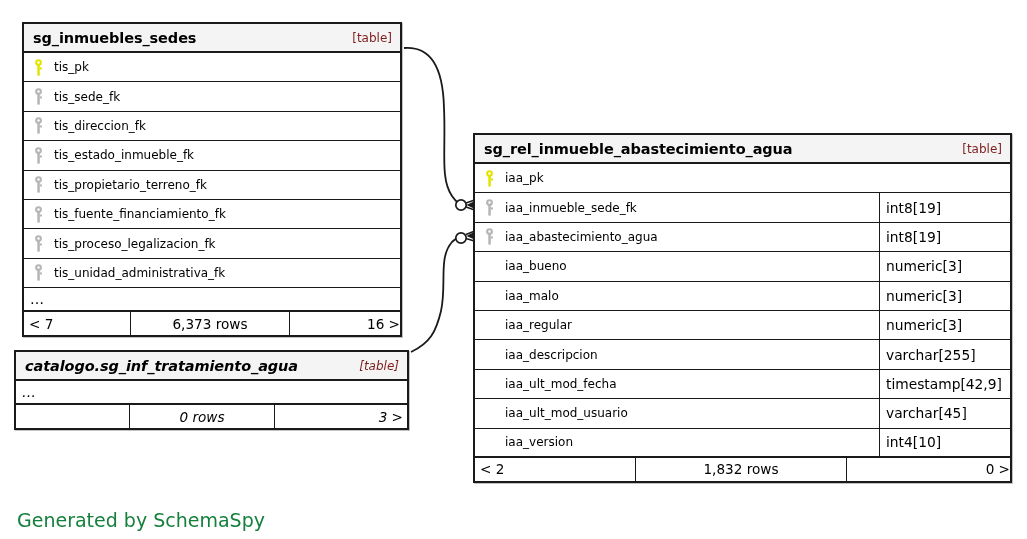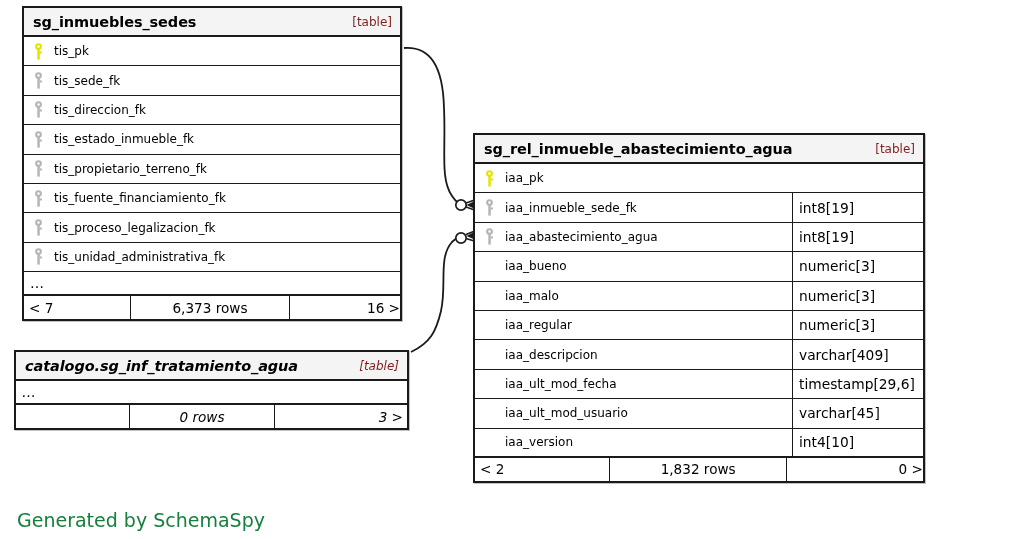--- a/index.html
+++ b/index.html
@@ -154,21 +154,21 @@
     </g>
 
     <g>
       <path d="M 411 352 C 430 343 436 332 441 311 C 447 284 438 258 452 242 C 454 240 456 239 457 238" fill="none" stroke="#1a1a1a" stroke-width="1.8"></path>
       <circle cx="461" cy="238" r="5.2" fill="#ffffff" stroke="#1a1a1a" stroke-width="1.7"></circle>
       <path d="M 466.5 236 L 478 230 L 478 241 Z" fill="#1a1a1a"></path>
       <path d="M 466 234.5 L 476 230.5 M 466 238.5 L 476 241.5" stroke="#1a1a1a" stroke-width="1.4" fill="none"></path>
     </g>
   </svg>
 
-  <div class="node" id="node-0" style="left:22px; top:6px; width:380px;">
+  <div class="node" id="node-0" style="left:22px; top:22px; width:380px;">
     <div class="node-header">
       <span class="node-title">sg_inmuebles_sedes</span>
       <span class="node-kind">[table]</span>
     </div>
     <div class="rows">
         <div class="row">
           <div class="row-name">
             <span class="keyslot">
               <svg width="11" height="17" viewBox="0 0 11 17" aria-hidden="true">
                 <circle cx="5.5" cy="3.6" r="3.4" fill="#e3e300"></circle>
@@ -287,21 +287,21 @@
     </div>
     <div class="rows"></div>
     <div class="ellipsis-row">…</div>
     <div class="node-footer">
       <div class="foot-cell foot-left" style="width:113px"></div>
       <div class="foot-cell foot-mid" style="width:146px">0 rows</div>
       <div class="foot-cell foot-right" style="width:128px">3 &gt;</div>
     </div>
   </div>
 
-  <div class="node" id="node-2" style="left:473px; top:133px; width:452px;">
+  <div class="node" id="node-2" style="left:473px; top:133px; width:539px;">
     <div class="node-header">
       <span class="node-title">sg_rel_inmueble_abastecimiento_agua</span>
       <span class="node-kind">[table]</span>
     </div>
     <div class="rows">
         <div class="row">
           <div class="row-name">
             <span class="keyslot">
               <svg width="11" height="17" viewBox="0 0 11 17" aria-hidden="true">
                 <circle cx="5.5" cy="3.6" r="3.4" fill="#e3e300"></circle>
@@ -360,28 +360,28 @@
             <span class="keyslot"></span>
             <span class="col-label">iaa_regular</span>
           </div>
           <div class="row-type" style="width:131px">numeric[3]</div>
         </div>
         <div class="row">
           <div class="row-name">
             <span class="keyslot"></span>
             <span class="col-label">iaa_descripcion</span>
           </div>
-          <div class="row-type" style="width:131px">varchar[409]</div>
+          <div class="row-type" style="width:131px">varchar[255]</div>
         </div>
         <div class="row">
           <div class="row-name">
             <span class="keyslot"></span>
             <span class="col-label">iaa_ult_mod_fecha</span>
           </div>
-          <div class="row-type" style="width:131px">timestamp[29,6]</div>
+          <div class="row-type" style="width:131px">timestamp[42,9]</div>
         </div>
         <div class="row">
           <div class="row-name">
             <span class="keyslot"></span>
             <span class="col-label">iaa_ult_mod_usuario</span>
           </div>
           <div class="row-type" style="width:131px">varchar[45]</div>
         </div>
         <div class="row last">
           <div class="row-name">

